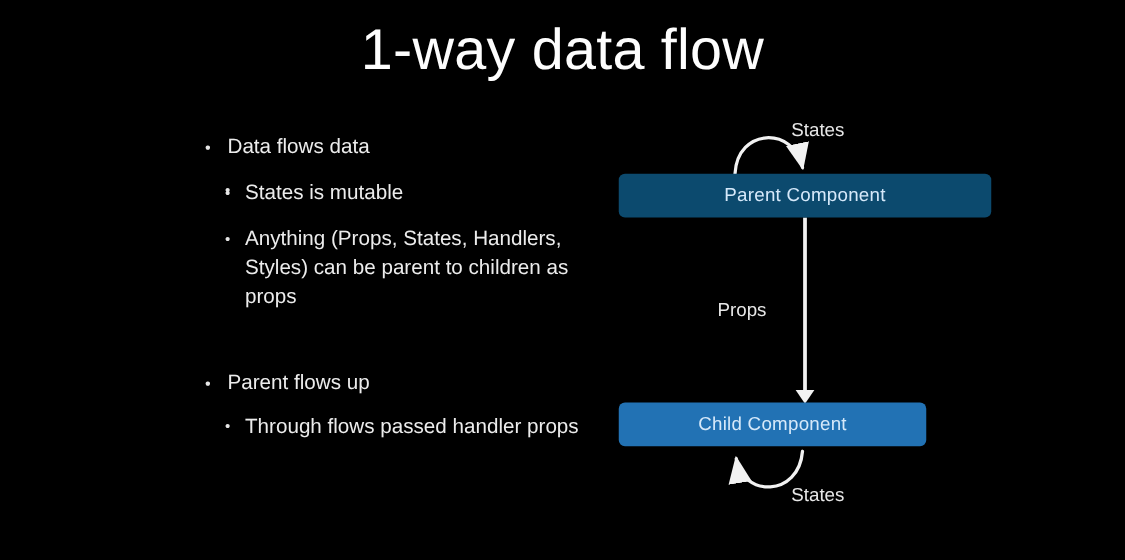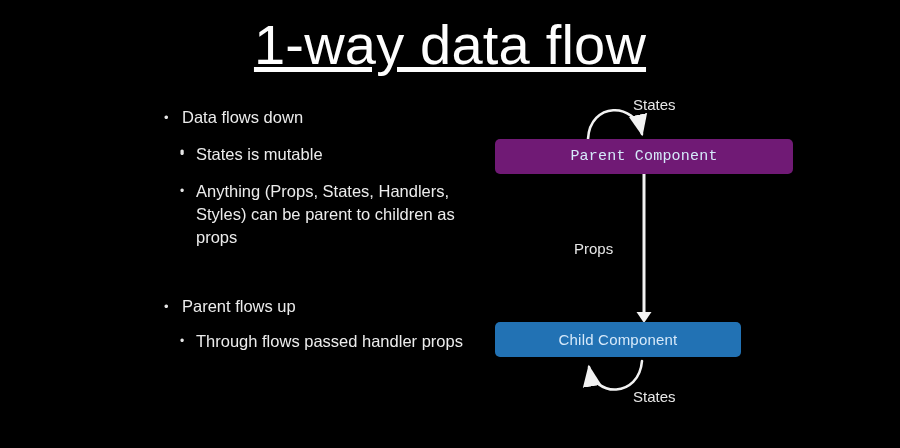--- a/index.html
+++ b/index.html
@@ -23,27 +23,26 @@
     background: #000000;
   }
 
   
   #slide-title {
     position: absolute;
     left: 0;
     top: 14px;
     width: 900px;
     text-align: center;
-    font-size: 56px;
+    font-size: 46px;
     font-weight: 400;
     letter-spacing: 0.2px;
     color: #fdfdfd;
     line-height: 1.1;
     white-space: nowrap;
-    text-decoration: underline;
   }
 
   
   #bullets {
     position: absolute;
     left: 160px;
     top: 106px;
     width: 320px;
   }
   .bullet-row {
@@ -129,21 +128,21 @@
 <body>
 
 <div id="slide">
 
   <div id="slide-title">1-way data flow</div>
 
   <div id="bullets">
 
     <div class="bullet-row lvl1">
       <span class="dot">•</span>
-      <span class="btext">Data flows down</span>
+      <span class="btext">Data flows data</span>
     </div>
 
     <div class="bullet-row lvl2">
       <span class="dot">•</span>
     </div>
 
     <div class="bullet-row lvl2">
       <span class="dot">•</span>
       <span class="btext">States is mutable</span>
     </div>
@@ -180,21 +179,21 @@
       </defs>
 
       <path d="M138,59 C140,22 185,21 192,54" fill="none" stroke="#f2f2f2" stroke-width="2.6" stroke-linecap="round" marker-end="url(#arrowFull)"></path>
 
       <line x1="194" y1="94" x2="194" y2="233" stroke="#f2f2f2" stroke-width="3" stroke-linecap="butt"></line>
       <path d="M186.5,232 L201.5,232 L194,243 z" fill="#f2f2f2"></path>
 
       <path d="M192,281 C189,318 144,318 139,287" fill="none" stroke="#f2f2f2" stroke-width="2.6" stroke-linecap="round" marker-end="url(#arrowFull)"></path>
     </svg>
 
-    <div id="parent-box" class="node-box" style="background:#701a75; color:#d6e9fa;font-family:Liberation Mono, monospace;">
+    <div id="parent-box" class="node-box" style="background:#0c4a6e; color:#d6e9fa;">
       <span>Parent Component</span>
     </div>
 
     <div id="child-box" class="node-box" style="background:#2272b4; color:#d6e9fa;">
       <span>Child Component</span>
     </div>
 
     <div class="edge-label" id="label-states-top">States</div>
 
     <div class="edge-label" id="label-props">Props</div>

